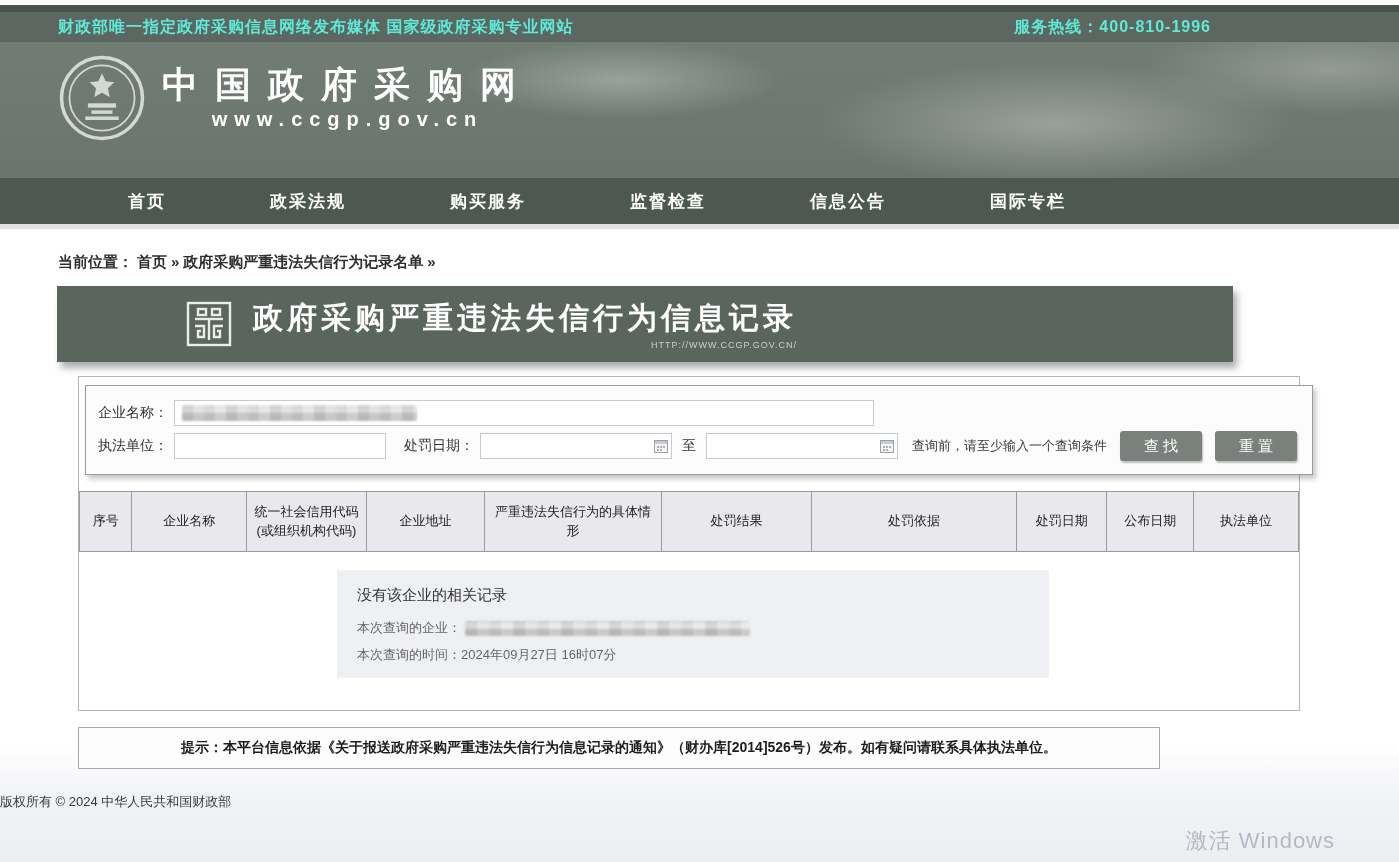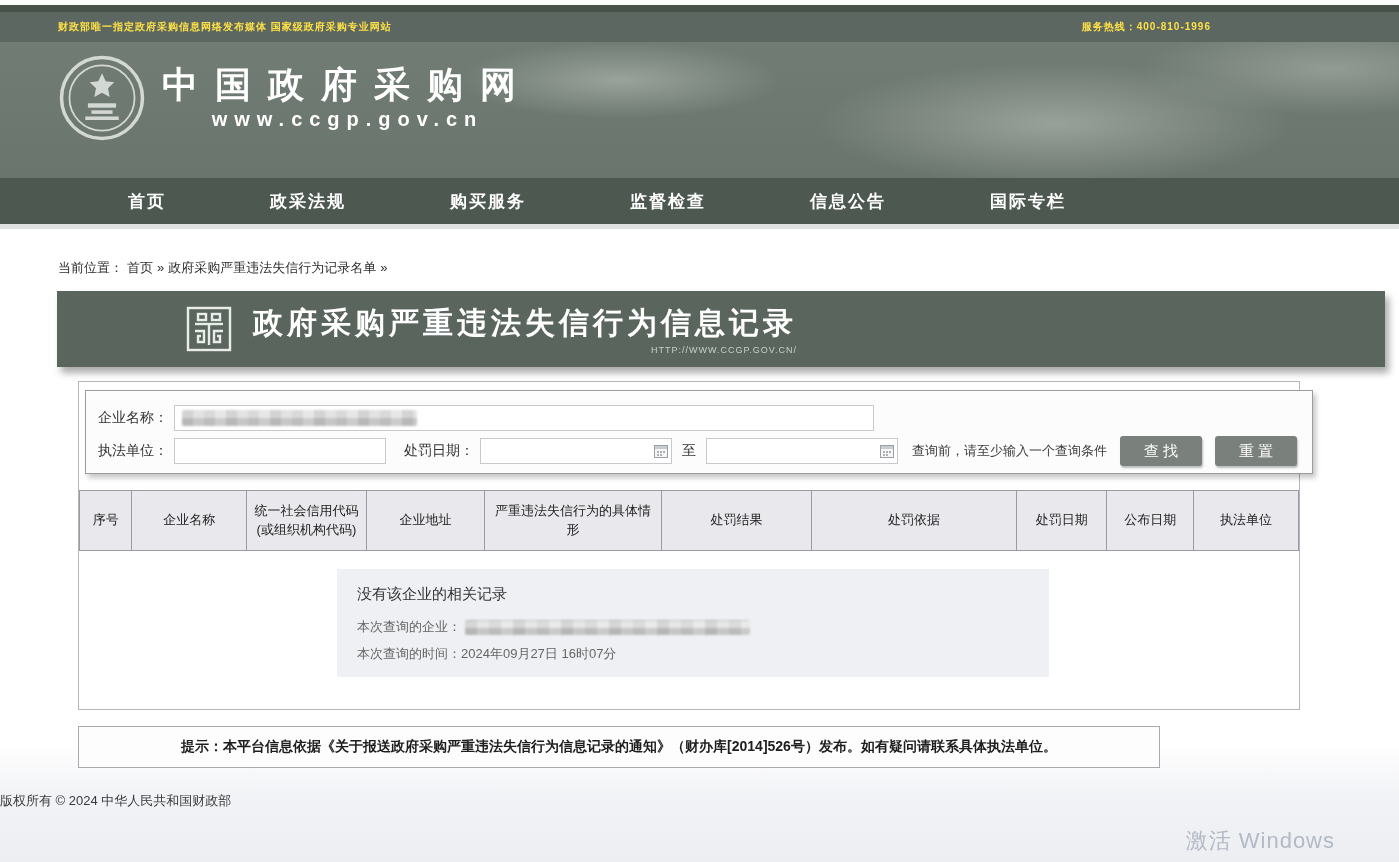--- a/index.html
+++ b/index.html
@@ -4,21 +4,21 @@
 <style>
   * { margin:0; padding:0; box-sizing:border-box; }
   body { font-family:"Liberation Sans","DejaVu Sans",sans-serif; background:#e9ebee; }
   .page { width:1399px; height:862px; margin:0 auto; position:relative; overflow:hidden;
           background:linear-gradient(180deg,#ffffff 0,#ffffff 745px,#f2f3f6 795px,#ecEEf2 862px); }
 
   
   .scan-gap { height:5px; background:#fbfbfb; }
   .topbar { height:37px; background:#5c6761; border-top:7px solid #49514b;
             display:flex; align-items:center; justify-content:space-between;
-            padding:0 188px 0 58px; color:#fde047; font-size:10px; font-weight:bold; letter-spacing:1px; }
+            padding:0 188px 0 58px; color:#5eead4; font-size:16px; font-weight:bold; letter-spacing:1px; }
 
   
   .header-band { height:136px; position:relative;
       background:
         radial-gradient(ellipse 230px 55px at 620px 28%, rgba(195,203,197,.50), transparent 70%),
         radial-gradient(ellipse 330px 85px at 1055px 60%, rgba(205,211,205,.45), transparent 72%),
         radial-gradient(ellipse 270px 65px at 1330px 20%, rgba(188,196,189,.45), transparent 70%),
         linear-gradient(#717c75,#6a756e); }
   .logo-row { display:flex; align-items:center; gap:16px; padding:12px 0 0 58px; }
   .emblem { width:88px; height:88px; flex:0 0 auto; }
@@ -27,35 +27,35 @@
   .site-sub  { font-size:31px; font-weight:bold; letter-spacing:3px; line-height:1.15; white-space:nowrap; }
   .site-url  { font-size:20px; font-weight:bold; letter-spacing:7px; text-align:center; margin-top:3px; }
 
   
   .nav { height:46px; background:#4d5851; display:flex; align-items:center;
          gap:104px; padding-left:128px; }
   .nav-item { color:#fff; font-size:17px; font-weight:bold; letter-spacing:2px; cursor:pointer; white-space:nowrap; }
   .nav-bottom { height:5px; background:#e0e2e1; }
 
   
-  .breadcrumb { margin:30px 0 0 58px; font-size:13px; color:#2e2e2e; }
+  .breadcrumb { margin:24px 0 0 58px; font-size:15px; color:#2e2e2e;font-weight:bold; }
   .breadcrumb span { margin-right:4px; }
 
   
-  .banner { margin:14px 0 0 57px; width:1328px; height:76px; background:#5a655e;
+  .banner { margin:14px 0 0 57px; width:1176px; height:76px; background:#5a655e;
             box-shadow:4px 6px 7px rgba(70,70,70,.45);
             display:flex; align-items:center; padding-left:128px; }
   .seal { width:48px; height:48px; margin-right:20px; flex:0 0 auto; }
   .banner-title { font-size:30px; font-weight:bold; color:#fff; letter-spacing:4px; white-space:nowrap; }
   .banner-url { font-size:9px; color:#c9d0cc; text-align:right; letter-spacing:1px; margin-top:1px; }
 
   
   .container { margin:14px 0 0 78px; width:1222px; border:1px solid #b5b5ba; background:#fff; padding-bottom:24px; }
   .search-panel { position:relative; margin:8px 0 16px 6px; width:1228px; background:#fcfcfd;
-                  border:1px solid #9b9ba0; box-shadow:3px 4px 5px rgba(0,0,0,.22); padding:9px 0 2px; }
+                  border:1px solid #9b9ba0; box-shadow:3px 4px 5px rgba(0,0,0,.22); padding:9px 0 8px; }
   .form-row { display:flex; align-items:center; padding-left:12px; margin:5px 0; font-size:14px; color:#333; }
   .lbl { margin-right:6px; white-space:nowrap; }
   .txt { height:26px; border:1px solid #c9c9cd; background:#fff; font-size:13px; padding:0 6px;
          font-family:"Liberation Sans","DejaVu Sans",sans-serif; }
   .input-wrap { position:relative; display:inline-flex; align-items:center; }
   .mosaic { position:absolute; left:8px; top:5px; height:16px; border-radius:2px;
             background:
               repeating-linear-gradient(0deg, rgba(175,175,175,.55) 0 8px, rgba(225,225,225,.55) 8px 16px),
               repeating-linear-gradient(90deg, #c3c3c3 0 11px, #e5e5e5 11px 22px, #cfcfcf 22px 33px, #efefef 33px 44px);
             filter:blur(1.2px); }

